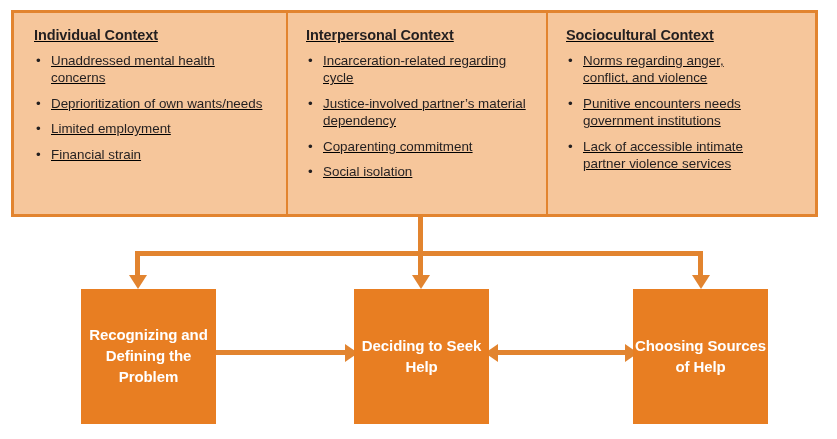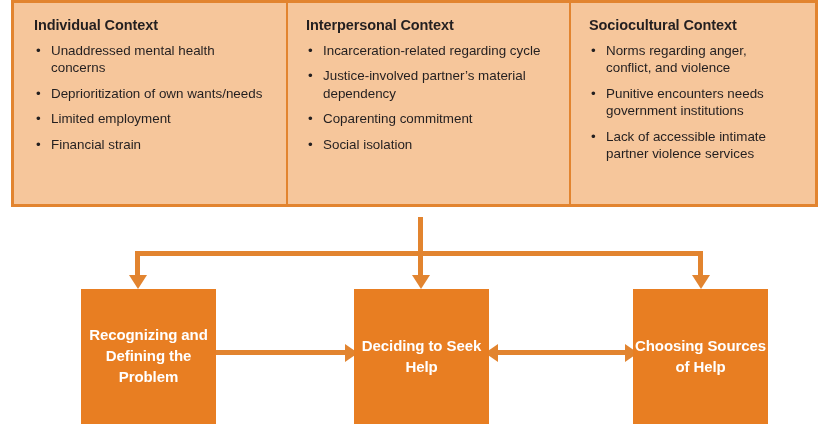--- a/index.html
+++ b/index.html
@@ -15,35 +15,36 @@
     width: 837px;
     height: 439px;
     background: #ffffff;
     overflow: hidden;
   }
 
   
   .context-container {
     position: absolute;
     left: 11px;
-    top: 0;
+    top: 10px;
     width: 807px;
     height: 207px;
     box-sizing: border-box;
     background: #F6C69B;
     border: 3px solid #E2842F;
     display: flex;
+    text-decoration: underline;
   }
   .context-col {
     box-sizing: border-box;
     padding: 14px 16px 10px 20px;
     position: relative;
   }
   .context-col.c1 { width: 272px; }
-  .context-col.c2 { width: 283px; }
+  .context-col.c2 { width: 260px; }
   .context-col.c3 { width: 216px; }
   .context-col.c2::before,
   .context-col.c3::before {
     content: "";
     position: absolute;
     left: 0;
     top: 0;
     bottom: 0;
     width: 2px;
     background: #E2842F;

